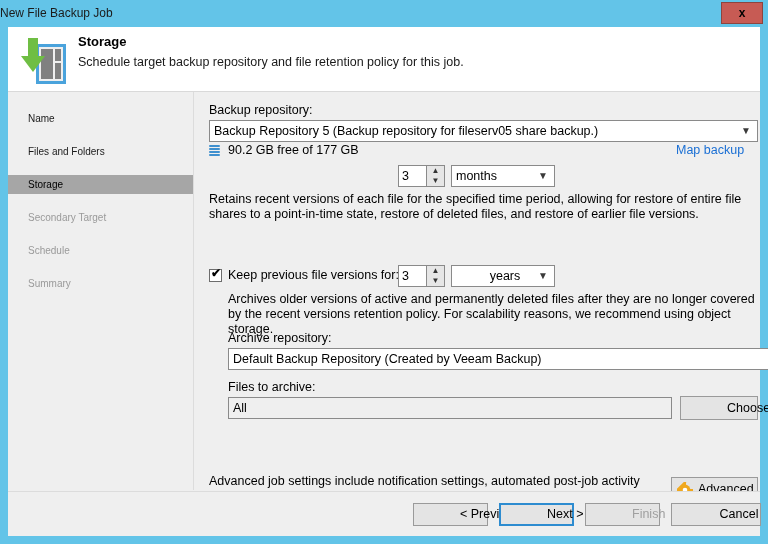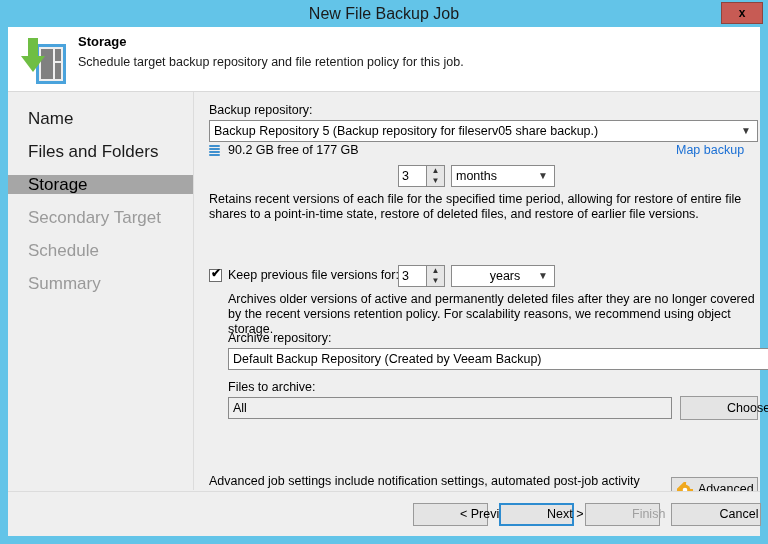--- a/index.html
+++ b/index.html
@@ -33,22 +33,21 @@
     width: 768px;
     height: 27px;
     background: #63c4e8;
   }
   .title-text {
     position: absolute;
     left: 0; top: 0;
     width: 768px;
     height: 27px;
     line-height: 27px;
-    text-align: center;
-    font-size: 16px;
+    font-size: 12px;
     color: #1b1b1b;
   }
   .close-btn {
     position: absolute;
     right: 5px;
     top: 2px;
     width: 42px;
     height: 22px;
     background: #c75b54;
     border: 1px solid #8c443f;
@@ -117,21 +116,21 @@
     box-sizing: border-box;
   }
   .side-item {
     position: absolute;
     left: 0;
     width: 185px;
     height: 19px;
     line-height: 19px;
     padding-left: 20px;
     box-sizing: border-box;
-    font-size: 17px;
+    font-size: 10px;
     color: #1a1a1a;
     cursor: default;
     white-space: nowrap;
   }
   .side-item.disabled { color: #9a9a9a; }
   .side-item.active {
     background: #a6a6a6;
     color: #000;
   }
 

